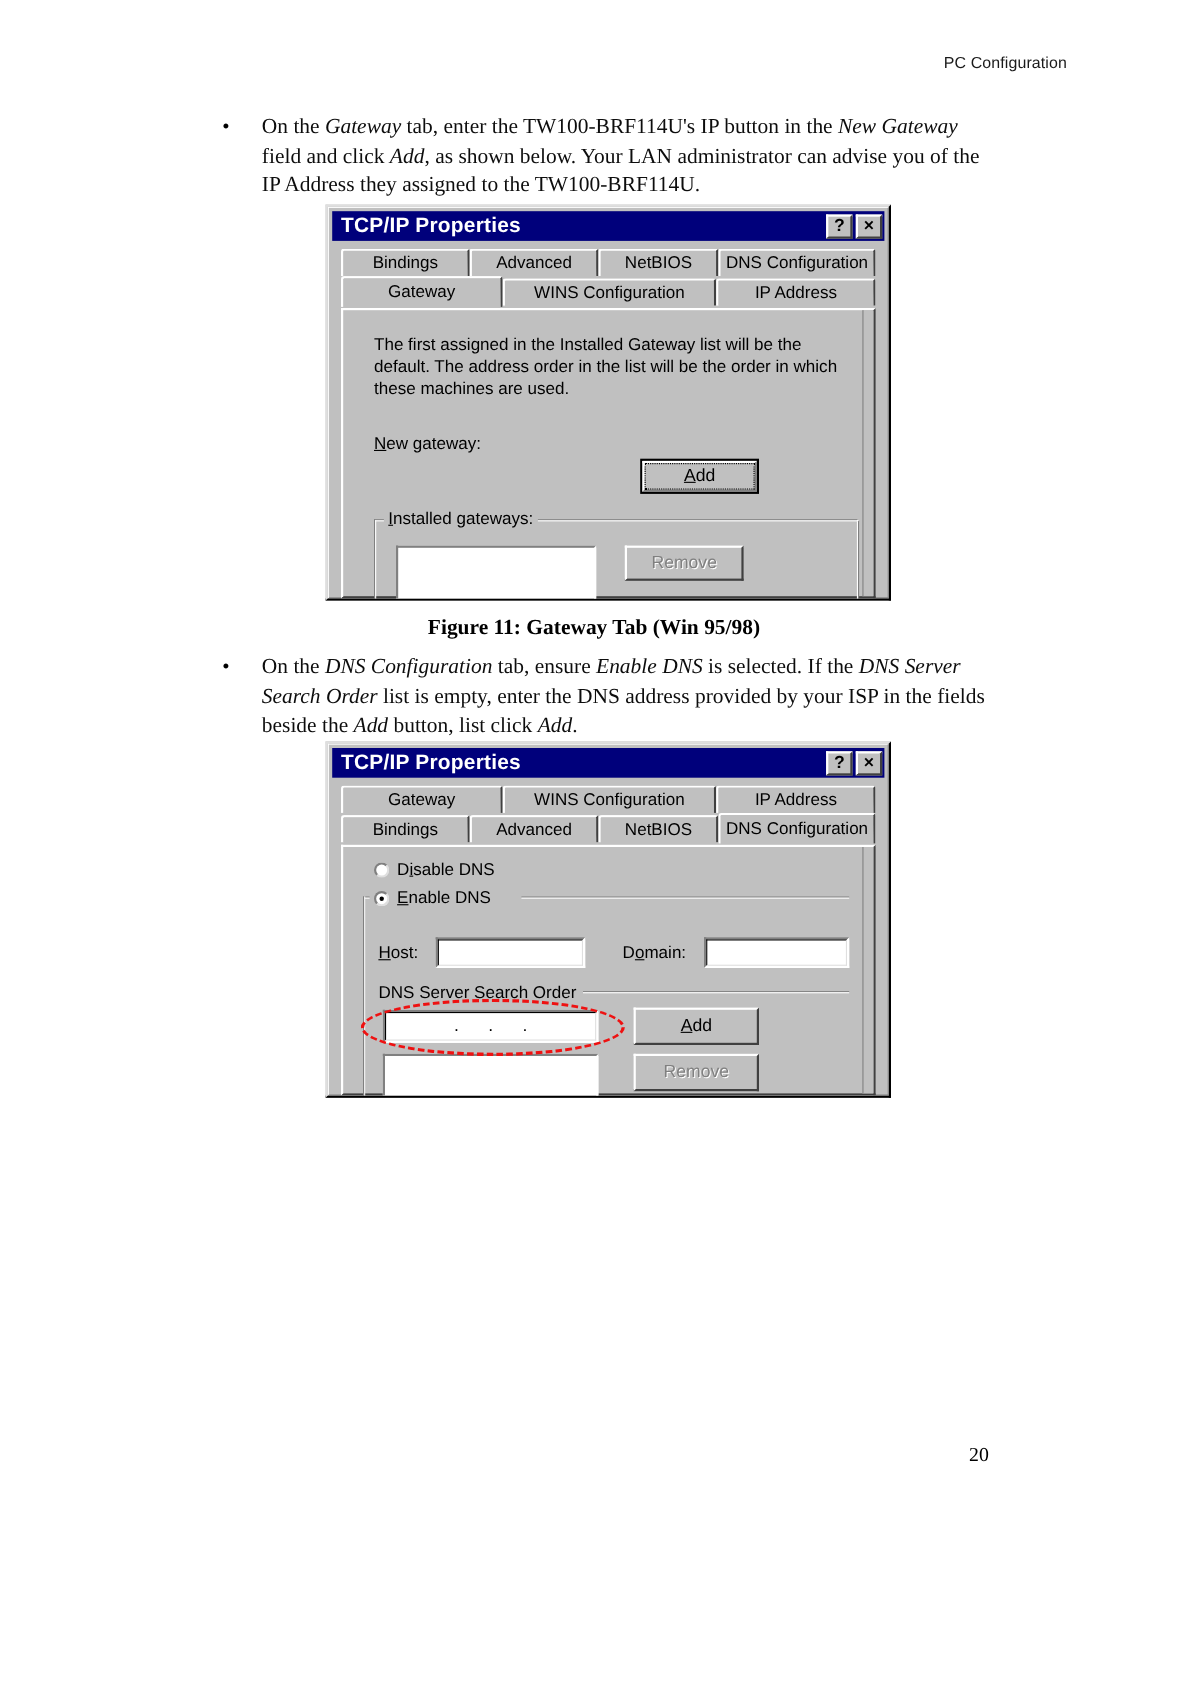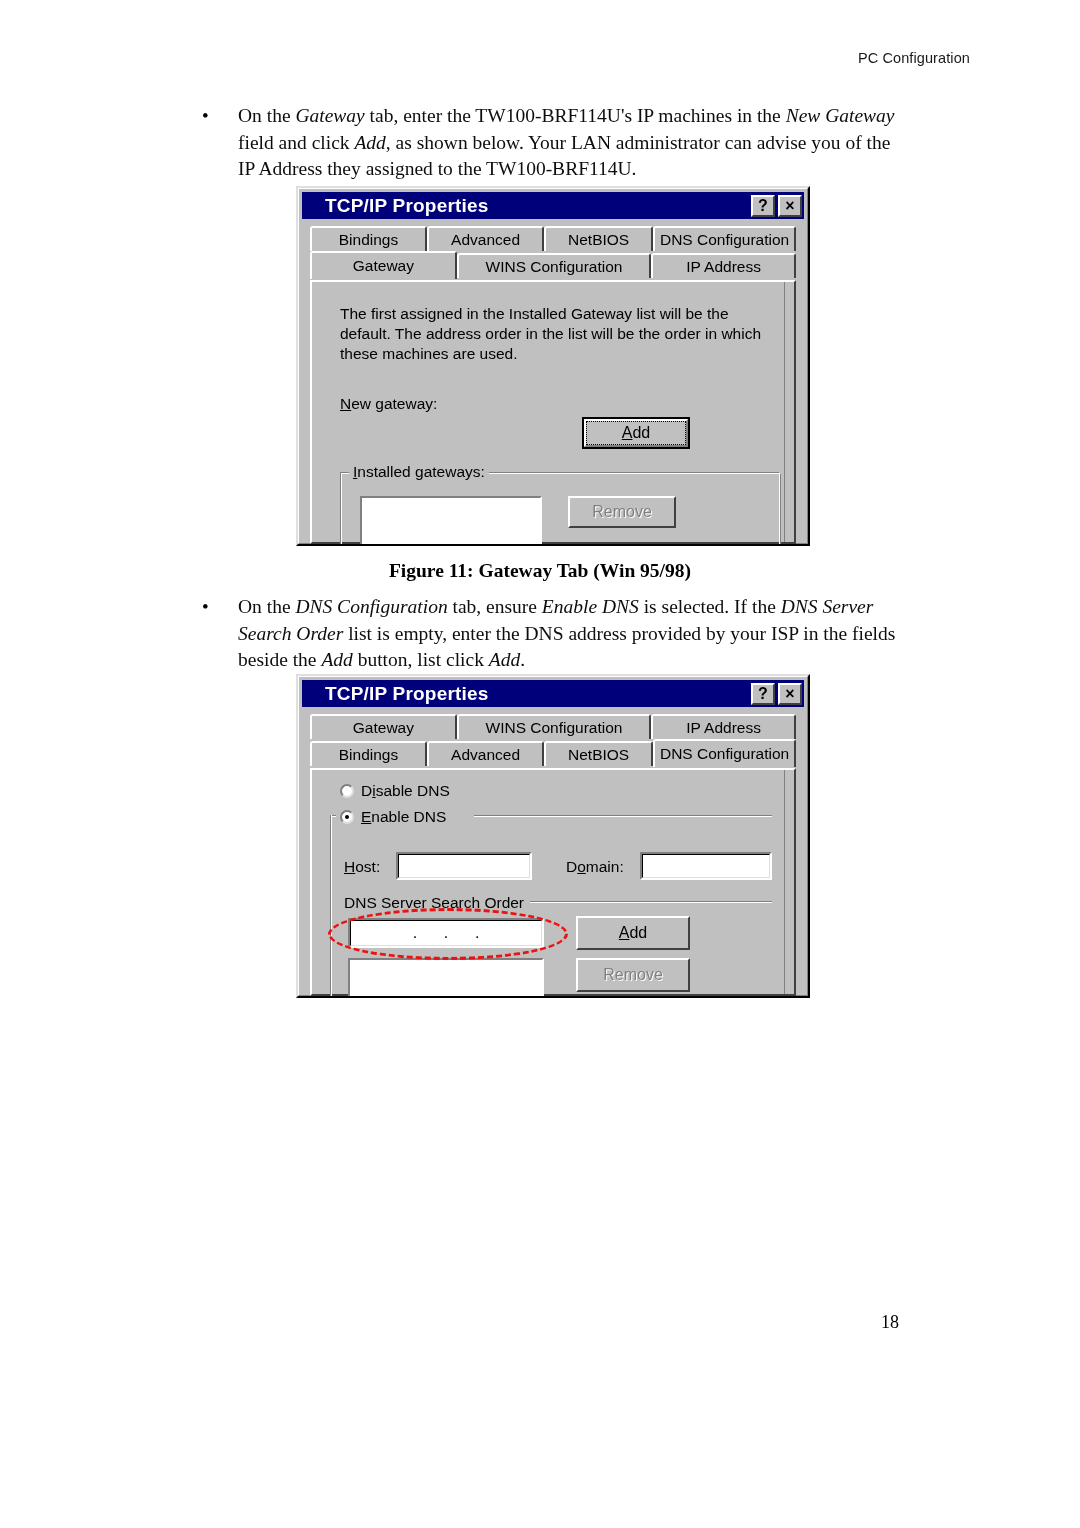--- a/index.html
+++ b/index.html
@@ -107,21 +107,21 @@
 
   .titlebar {
     position: absolute;
     left: 4px;
     right: 4px;
     top: 4px;
     height: 27px;
     background: #00007b;
     display: flex;
     align-items: center;
-    padding: 0 2px 0 23px;
+    padding: 0 2px 0 8px;
     box-sizing: border-box;
   }
   .titlebar-text {
     color: #ffffff;
     font-family: "Liberation Sans", sans-serif;
     font-weight: bold;
     font-size: 19px;
     letter-spacing: .2px;
     flex: 1;
     white-space: nowrap;
@@ -384,21 +384,21 @@
 </style>
 </head>
 <body>
 
 <div class="page">
 
   <div class="running-header">PC Configuration</div>
 
   <div class="bullet-block" style="top:103px;">
     <div class="bullet-mark">•</div>
-    <div class="bullet-text"><span>On the </span><i>Gateway</i><span> tab, enter the TW100-BRF114U's IP machines in the </span><i>New Gateway</i><span> field and click </span><i>Add</i><span>, as shown below. Your LAN administrator can advise you of the IP Address they assigned to the TW100-BRF114U.</span></div>
+    <div class="bullet-text"><span>On the </span><i>Gateway</i><span> tab, enter the TW100-BRF114U's IP button in the </span><i>New Gateway</i><span> field and click </span><i>Add</i><span>, as shown below. Your LAN administrator can advise you of the IP Address they assigned to the TW100-BRF114U.</span></div>
   </div>
 
   <div class="dialog" id="dlg-gateway" style="left:296px; top:186px; width:514px; height:360px;">
     <div class="dialog-inner-bevel"></div>
 
     <div class="titlebar">
       <span class="titlebar-text">TCP/IP Properties</span>
       <span class="title-btn">?</span>
       <span class="title-btn">×</span>
     </div>
@@ -549,15 +549,15 @@
 
       <div class="btn disabled" style="left:264px; top:188px; width:114px; height:34px;">
         <span class="btn-label">Remove</span>
       </div>
 
       <div class="vscroll-stub" style="right:0px; top:0px; width:10px; bottom:0px;"></div>
     </div>
   </div>
 
 
-  <div class="page-number">18</div>
+  <div class="page-number">20</div>
 
 </div>
 
 </body></html>

